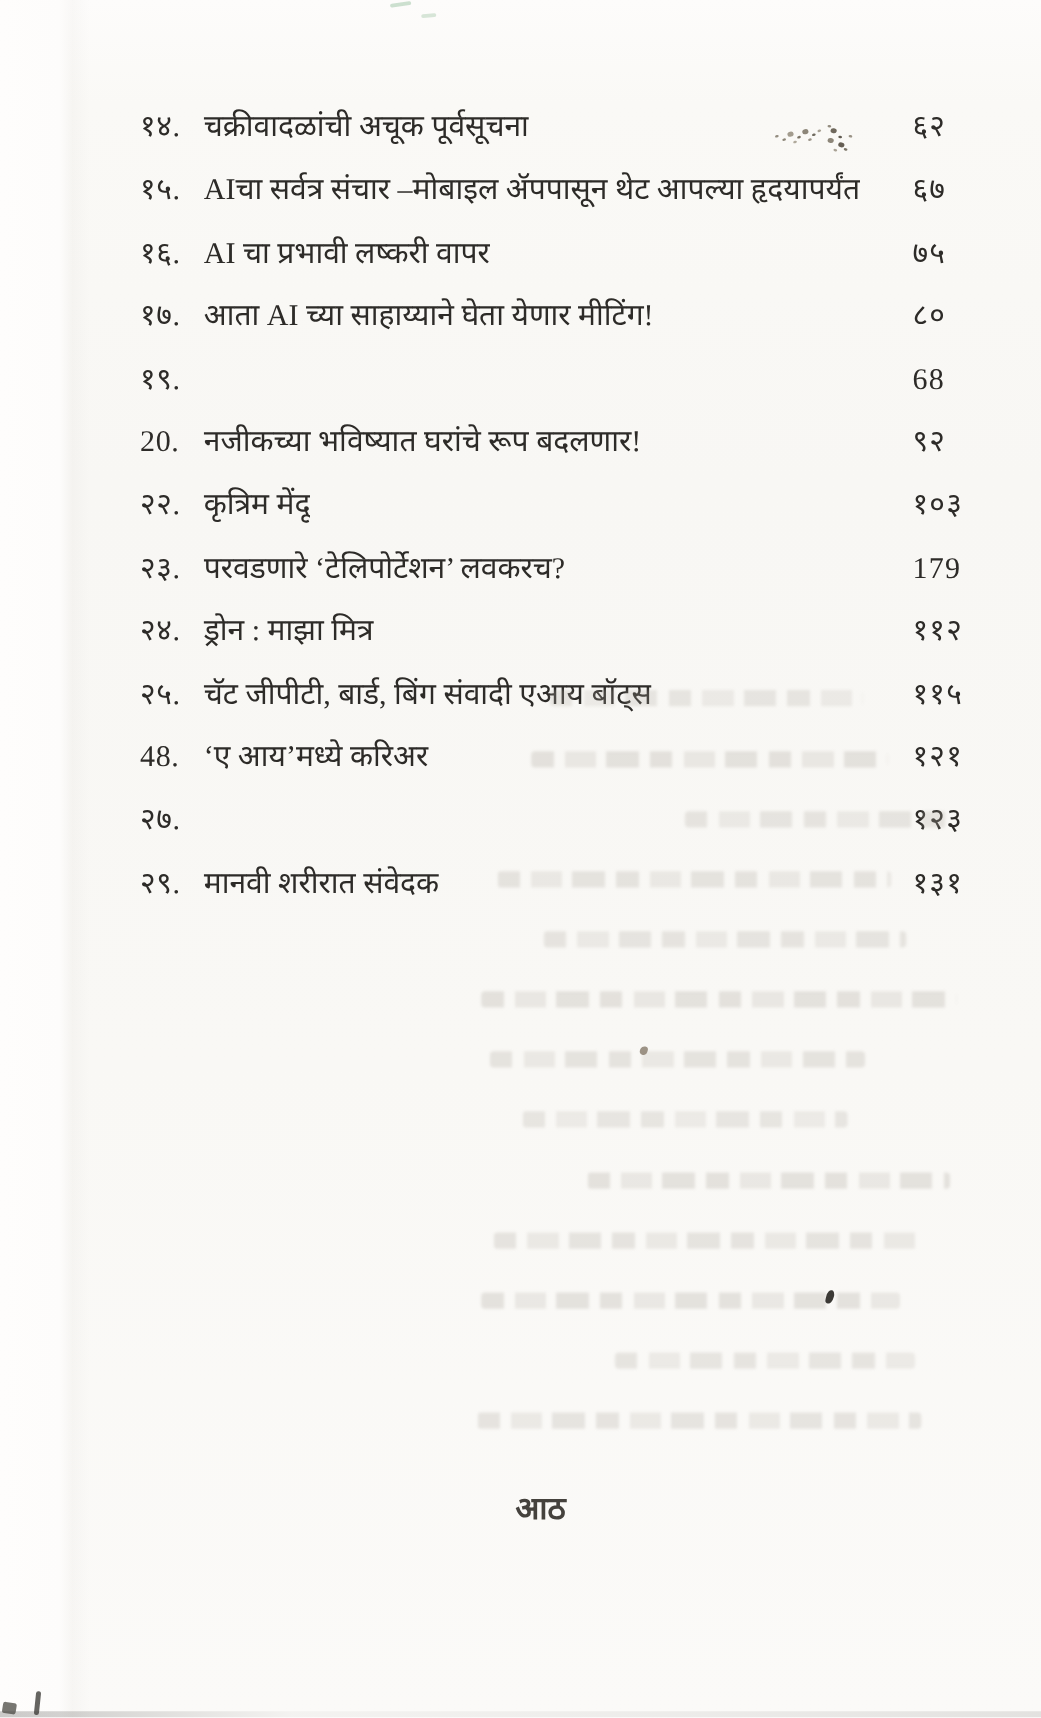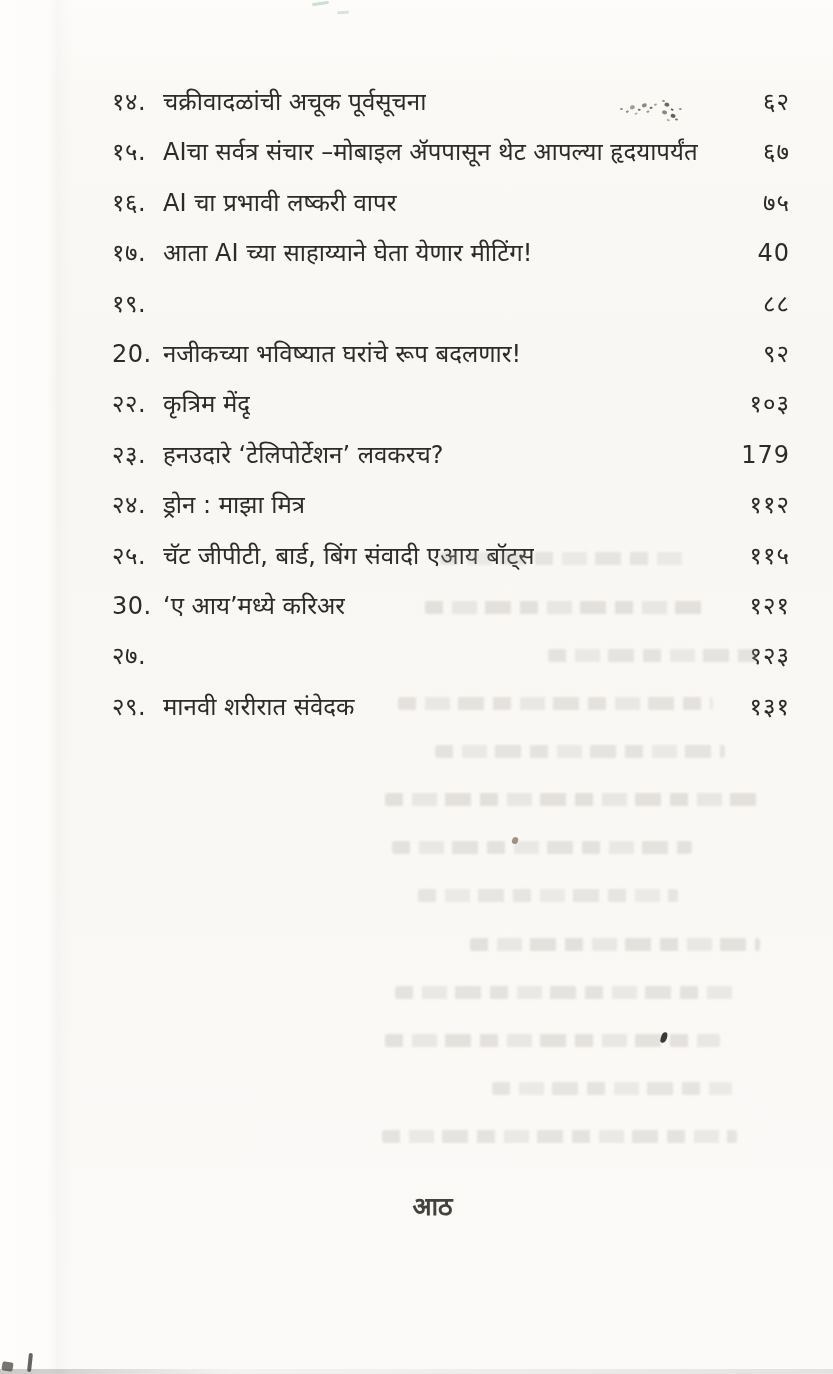--- a/index.html
+++ b/index.html
@@ -3,27 +3,27 @@
 <meta charset="utf-8">
 <style>
   html,body{margin:0;padding:0;}
   body{
     width:833px;height:1374px;position:relative;overflow:hidden;
     font-family:"DejaVu Sans","Liberation Sans",sans-serif;
     background:
       linear-gradient(90deg,#fefdfc 0px,#fdfcfb 48px,rgba(120,110,100,0.03) 58px,rgba(0,0,0,0) 72px),
       linear-gradient(180deg,#fdfcfb 0%,#faf9f6 6%,#f8f7f4 28%,#f9f8f5 62%,#fbfaf8 100%);
   }
-  .scan-page{position:absolute;inset:0;}
+  .scan-page{position:absolute;inset:0;font-family:Liberation Serif, serif;}
   
   .toc{position:absolute;left:112px;top:86px;width:678px;}
   .toc-row{position:relative;height:50.4px;font-size:24px;line-height:33px;color:#2d2b28;display:flex;}
   .toc-num{flex:none;width:51px;letter-spacing:.5px;}
   .toc-title{white-space:nowrap;overflow:hidden;max-width:calc(100% - 112px);}
-  .toc-page{position:absolute;right:0;top:0;text-align:right;min-width:60px;letter-spacing:1px;}
+  .toc-page{position:absolute;right:0;top:0;text-align:left;min-width:60px;letter-spacing:1px;}
   
   .page-footer{position:absolute;top:1188px;left:0;width:833px;text-align:center;
     font-size:25px;font-weight:bold;color:#45423d;transform:translateX(16px);}
   
   .ghost{position:absolute;height:13px;border-radius:3px;filter:blur(1.3px);opacity:.5;
     background:repeating-linear-gradient(90deg,
       rgba(176,170,161,.65) 0 18px, rgba(0,0,0,0) 18px 27px,
       rgba(186,180,171,.55) 27px 52px, rgba(0,0,0,0) 52px 60px,
       rgba(170,164,155,.6) 60px 86px, rgba(0,0,0,0) 86px 95px);}
   
@@ -74,62 +74,62 @@
 
     <div class="toc-row">
       <span class="toc-num">१६.</span>
       <span class="toc-title">AI चा प्रभावी लष्करी वापर</span>
       <span class="toc-page">७५</span>
     </div>
 
     <div class="toc-row">
       <span class="toc-num">१७.</span>
       <span class="toc-title">आता AI च्या साहाय्याने घेता येणार मीटिंग!</span>
-      <span class="toc-page">40</span>
+      <span class="toc-page">८०</span>
     </div>
 
 
     <div class="toc-row">
       <span class="toc-num">१९.</span>
-      <span class="toc-page">८८</span>
+      <span class="toc-page">68</span>
     </div>
 
     <div class="toc-row">
       <span class="toc-num">20.</span>
       <span class="toc-title">नजीकच्या भविष्यात घरांचे रूप बदलणार!</span>
       <span class="toc-page">९२</span>
     </div>
 
 
     <div class="toc-row">
       <span class="toc-num">२२.</span>
       <span class="toc-title">कृत्रिम मेंदू</span>
       <span class="toc-page">१०३</span>
     </div>
 
     <div class="toc-row">
       <span class="toc-num">२३.</span>
-      <span class="toc-title">हनउदारे ‘टेलिपोर्टेशन’ लवकरच?</span>
+      <span class="toc-title">परवडणारे ‘टेलिपोर्टेशन’ लवकरच?</span>
       <span class="toc-page">179</span>
     </div>
 
     <div class="toc-row">
       <span class="toc-num">२४.</span>
       <span class="toc-title">ड्रोन : माझा मित्र</span>
       <span class="toc-page">११२</span>
     </div>
 
     <div class="toc-row">
       <span class="toc-num">२५.</span>
       <span class="toc-title">चॅट जीपीटी, बार्ड, बिंग संवादी एआय बॉट्स</span>
       <span class="toc-page">११५</span>
     </div>
 
     <div class="toc-row">
-      <span class="toc-num">30.</span>
+      <span class="toc-num">48.</span>
       <span class="toc-title">‘ए आय’मध्ये करिअर</span>
       <span class="toc-page">१२१</span>
     </div>
 
     <div class="toc-row">
       <span class="toc-num">२७.</span>
       <span class="toc-page">१२३</span>
     </div>
 
 

